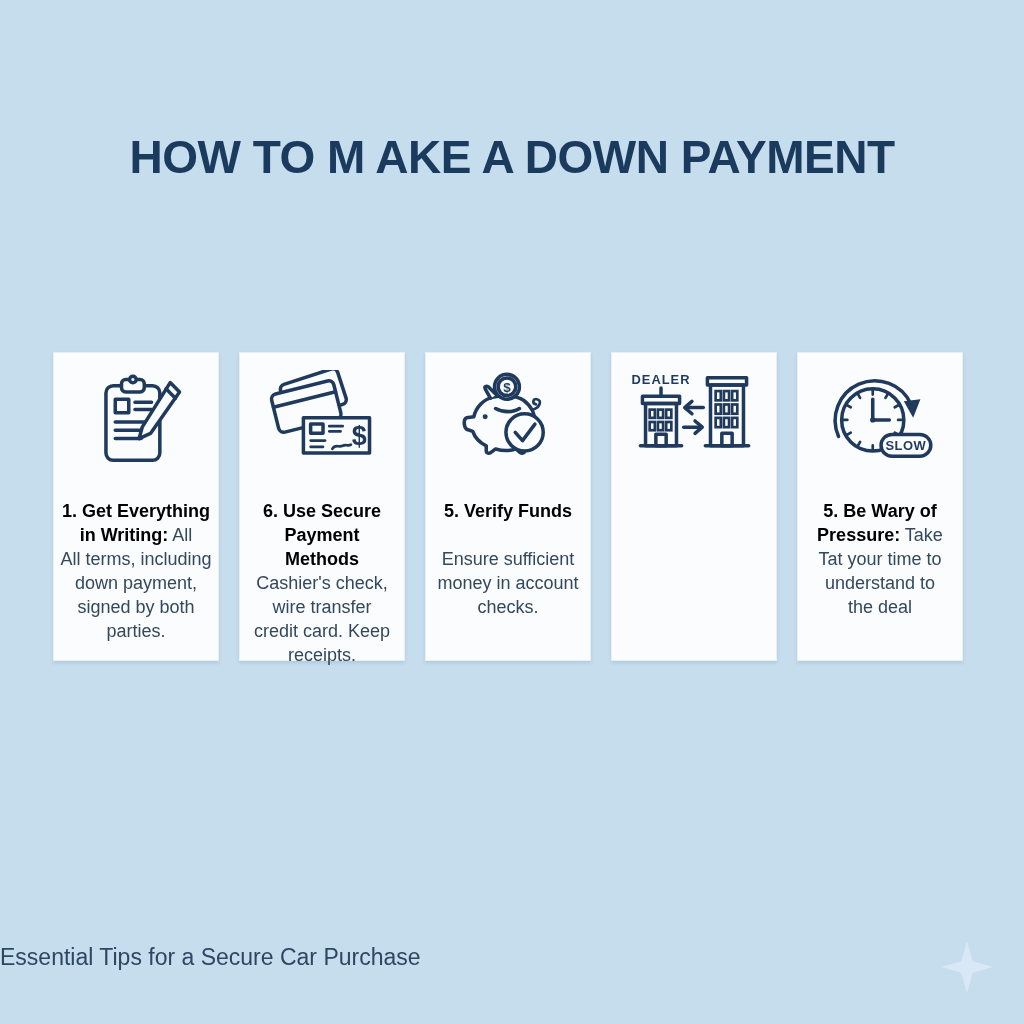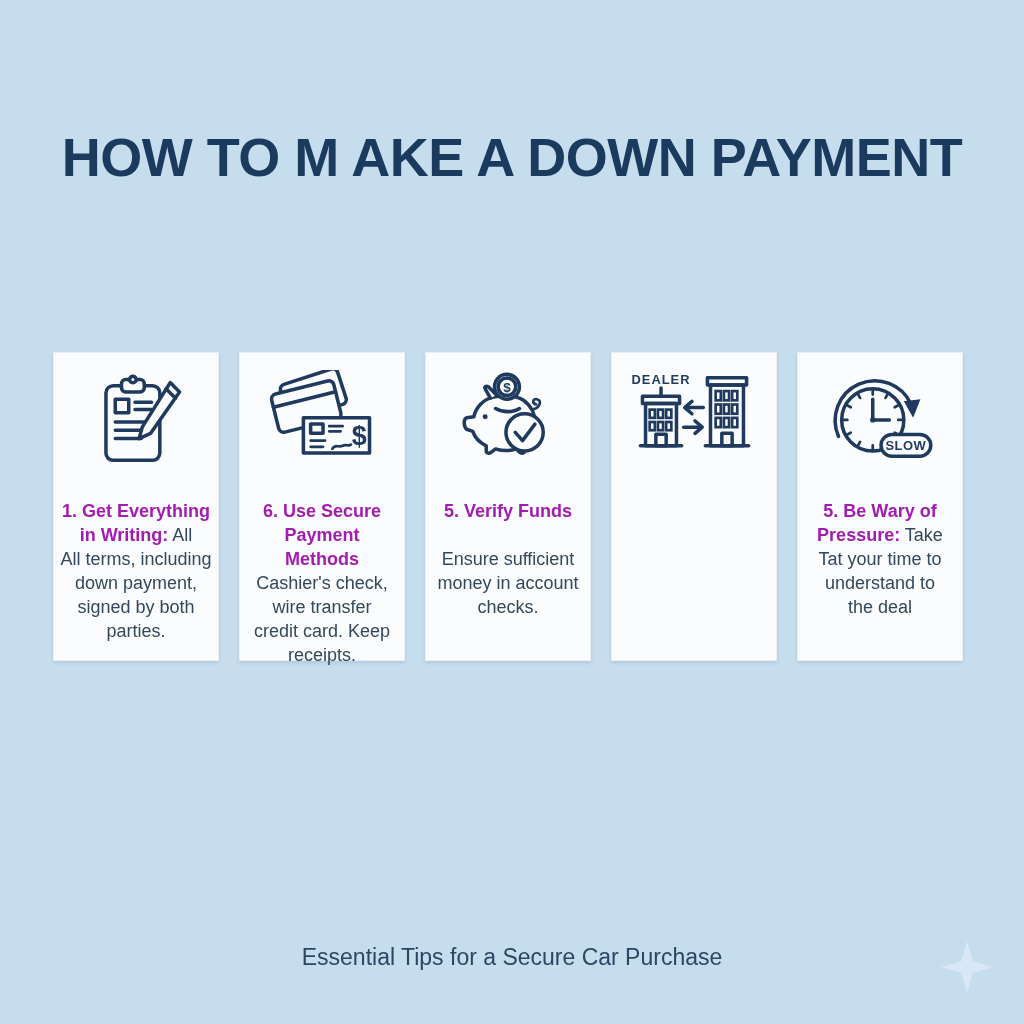--- a/index.html
+++ b/index.html
@@ -9,21 +9,21 @@
     background: #c6ddee;
     font-family: "Liberation Sans", sans-serif;
     overflow: hidden;
   }
   .title {
     position: absolute;
     top: 128px; left: 0; width: 100%;
     text-align: center;
     color: #1a3a5e;
     font-weight: 700;
-    font-size: 54px;
+    font-size: 46px;
     line-height: 59px;
     letter-spacing: -0.5px;
   }
   .cards {
     position: absolute;
     top: 352px; left: 53px;
     display: flex;
     gap: 20px;
   }
   .card {
@@ -41,25 +41,25 @@
     margin-bottom: 20px;
   }
   .icon-box svg { display:block; }
   .card-text {
     font-size: 18px;
     line-height: 24px;
     color: #33485d;
     text-align: center;
     white-space: pre-line;
   }
-  .card-text strong { color: #a21caf; font-weight: 700; }
+  .card-text strong { color: #000000; font-weight: 700; }
   .caption {
     position: absolute;
     top: 944px; left: 0; width: 100%;
-    text-align: center;
+    text-align: left;
     font-size: 23px;
     color: #2d4763;
   }
   .sparkle {
     position: absolute;
     left: 941px; top: 941px;
     width: 52px; height: 52px;
     background: #d9e8f6;
     clip-path: polygon(50% 0, 61% 39%, 100% 50%, 61% 61%, 50% 100%, 39% 61%, 0 50%, 39% 39%);
   }

